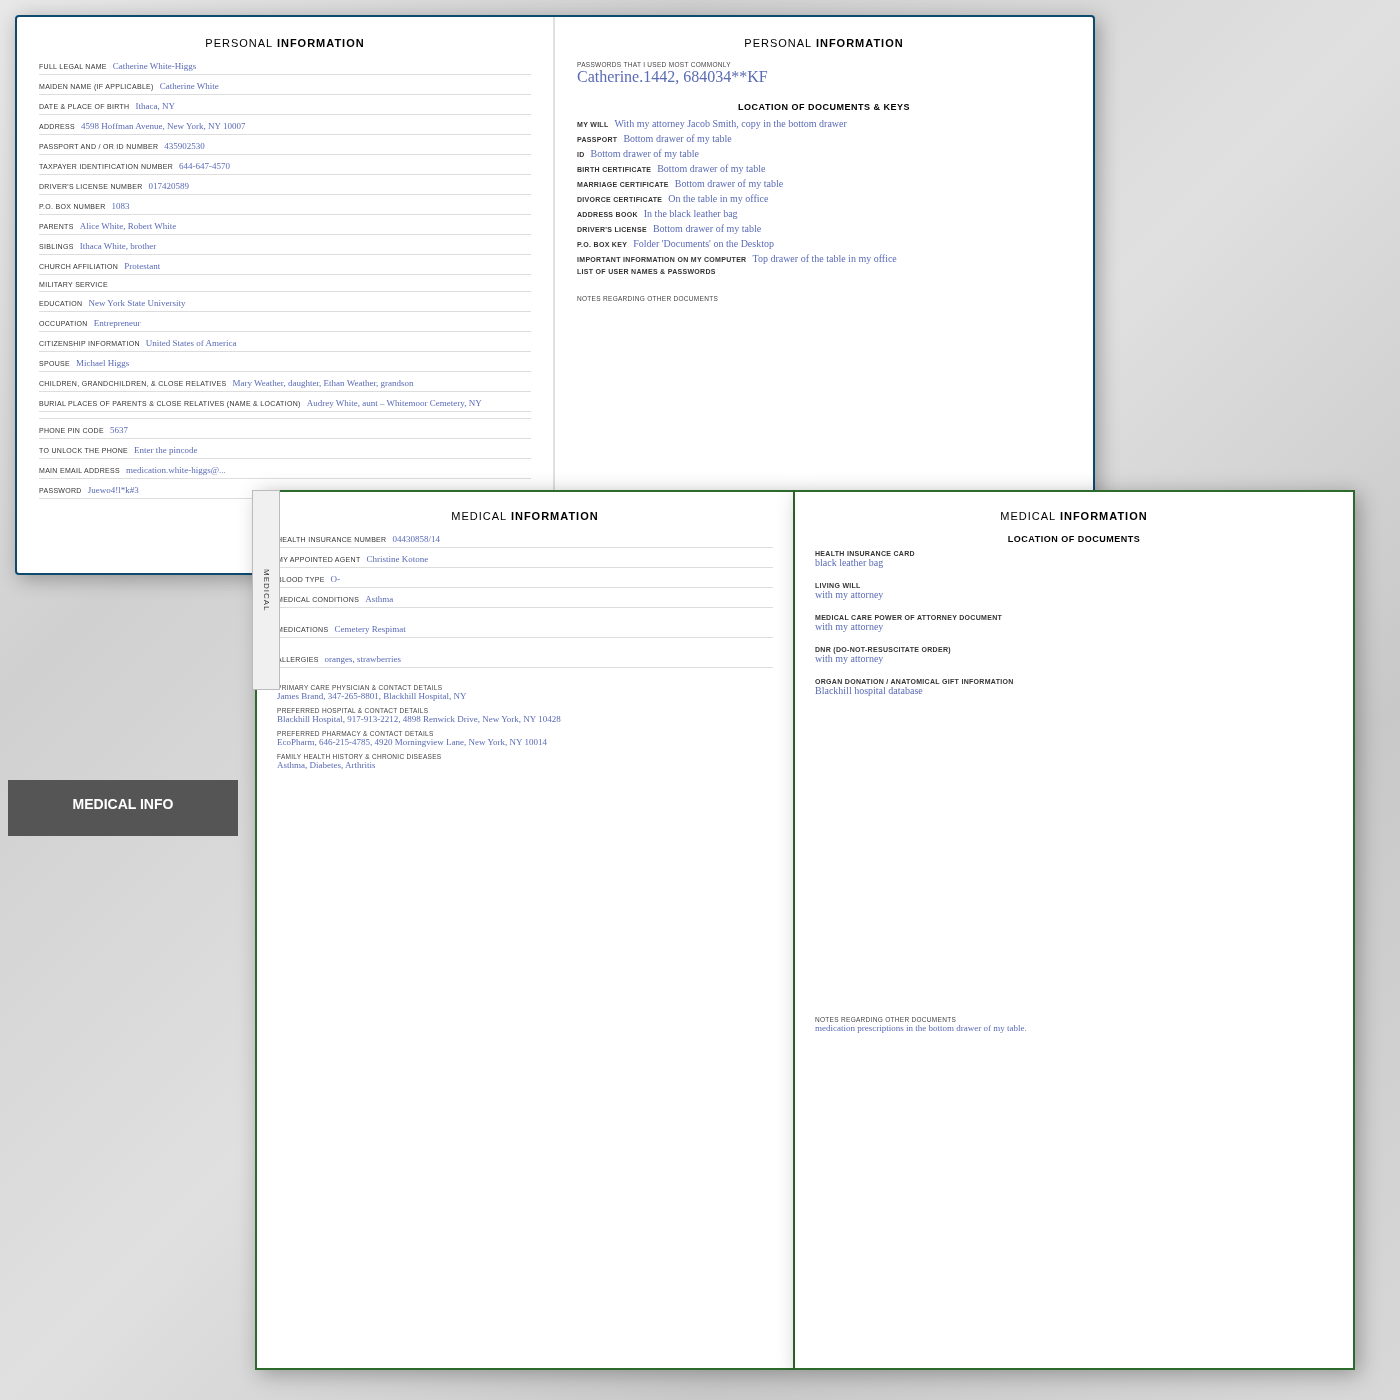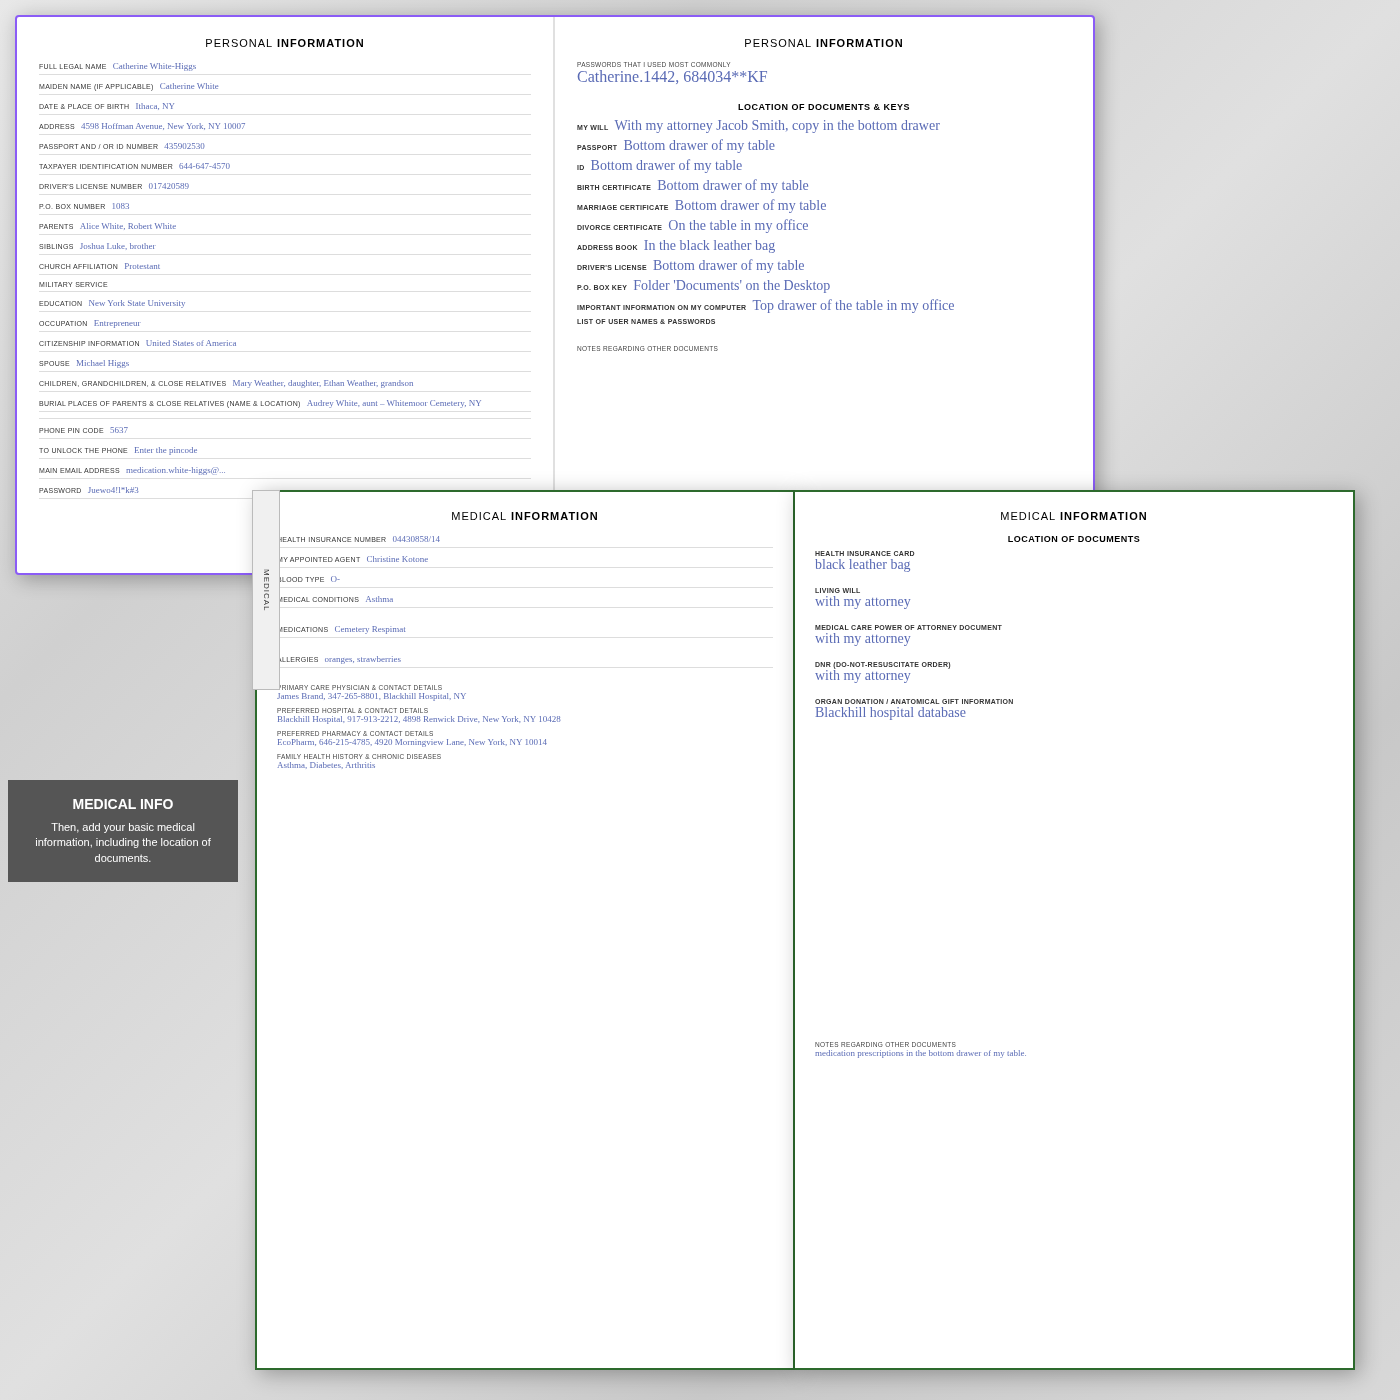--- a/index.html
+++ b/index.html
@@ -32,21 +32,21 @@
     .book-top {
       position: absolute;
       top: 15px;
       left: 15px;
       width: 1080px;
       height: 560px;
       background: #fff;
       border-radius: 4px;
       box-shadow: 4px 4px 20px rgba(0,0,0,0.3);
       display: flex;
-      border: 2px solid #8b5cf6;
+      border: 2px solid #0c4a6e;
       overflow: hidden;
     }
 
     .book-page-left {
       width: 50%;
       padding: 20px 22px;
       border-right: 2px solid #e0e0e0;
       position: relative;
       font-size: 8.5px;
     }
@@ -115,21 +115,21 @@
       color: #333;
       white-space: nowrap;
       margin-right: 6px;
       flex-shrink: 0;
       font-weight: bold;
     }
 
     .loc-value {
       font-family: 'Comic Sans MS', cursive;
       color: #5a6bb5;
-      font-size: 14px;
+      font-size: 10px;
       flex: 1;
     }
 
     
     .sidebar-tabs {
       position: absolute;
       right: -28px;
       top: 0;
       width: 28px;
       display: flex;
@@ -324,21 +324,21 @@
       <div class="field-row">
         <span class="field-label">P.O. BOX NUMBER</span>
         <span class="field-value handwritten">1083</span>
       </div>
       <div class="field-row">
         <span class="field-label">PARENTS</span>
         <span class="field-value handwritten">Alice White, Robert White</span>
       </div>
       <div class="field-row">
         <span class="field-label">SIBLINGS</span>
-        <span class="field-value handwritten">Joshua Luke, brother</span>
+        <span class="field-value handwritten">Ithaca White, brother</span>
       </div>
       <div class="field-row">
         <span class="field-label">CHURCH AFFILIATION</span>
         <span class="field-value handwritten">Protestant</span>
       </div>
       <div class="field-row">
         <span class="field-label">MILITARY SERVICE</span>
         <span class="field-value handwritten"></span>
       </div>
       <div class="field-row">
@@ -582,16 +582,15 @@
         </div>
         <div class="tab-item">
           
         </div>
       </div>
     </div>
   </div>
 
   <div class="medical-info-tooltip">
     <h3 style="text-align:center;">MEDICAL INFO</h3>
-    <p>Then, add your basic medical information, including the location of documents.</p>
   </div>
 
 </div>
 
 </body></html>

